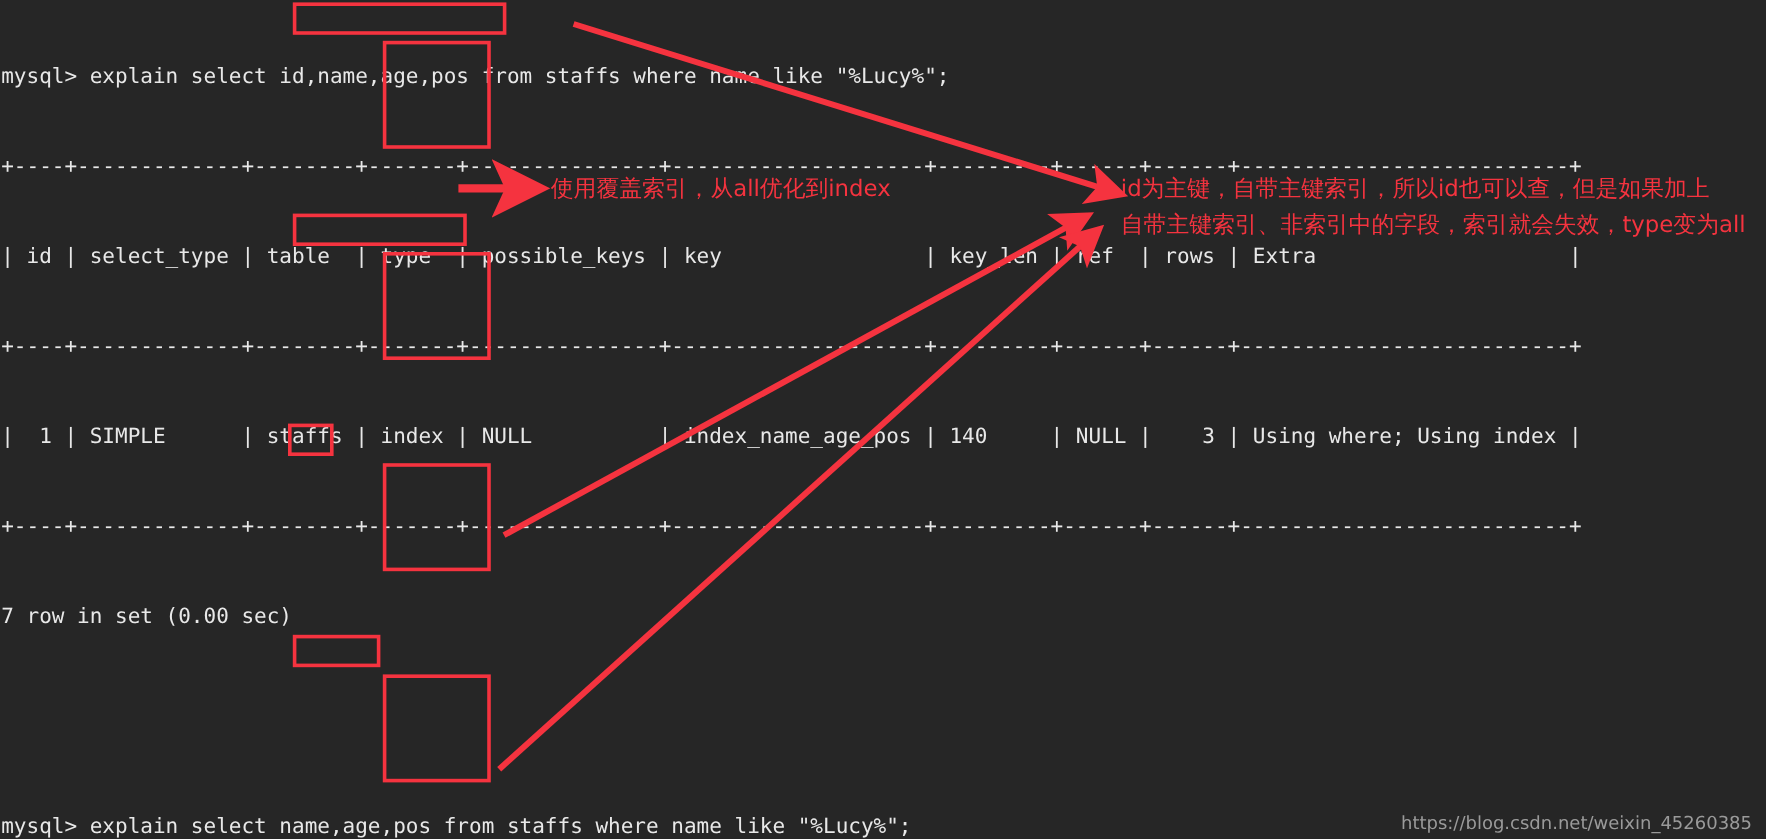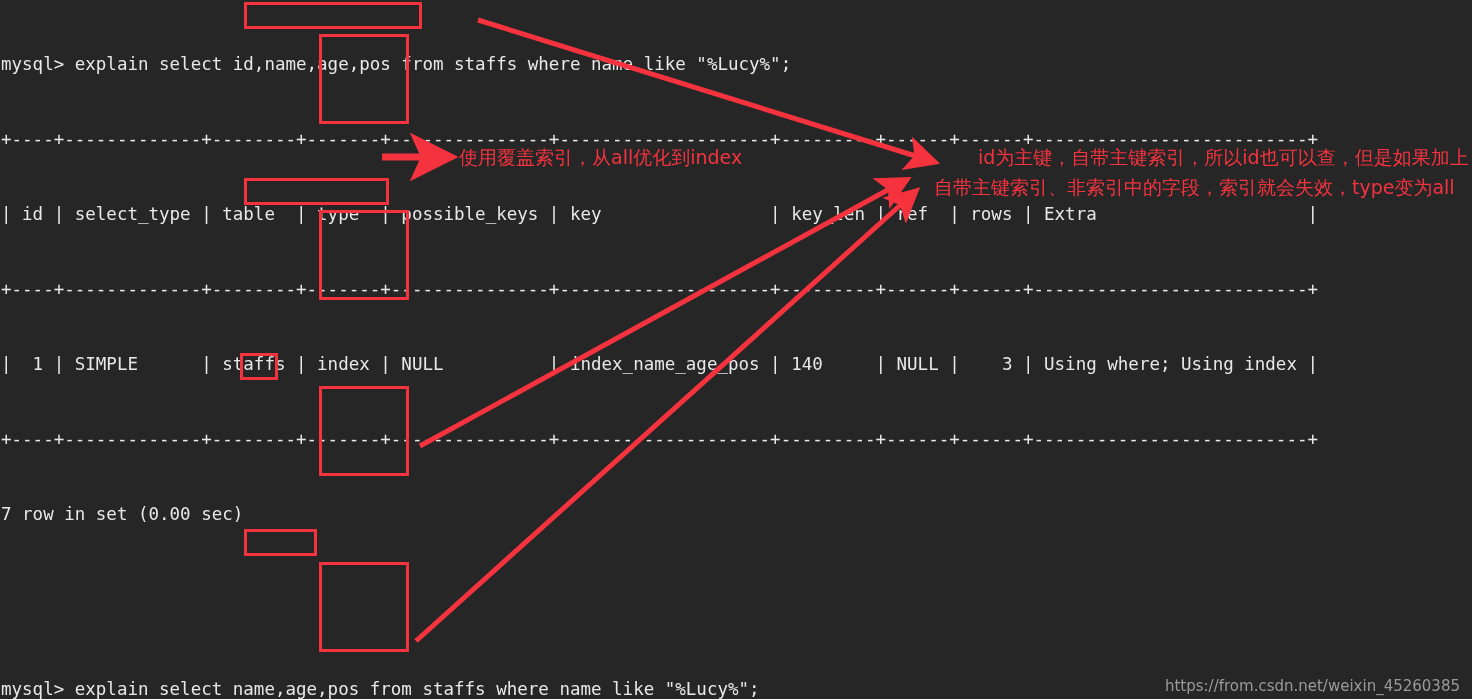--- a/index.html
+++ b/index.html
@@ -142,17 +142,17 @@
   <div class="redbox" style="left:315px; top:210px; width:90px; height:90px;"></div>
 
   <div class="redbox" style="left:236px; top:353px; width:38px; height:27px;"></div>
   <div class="redbox" style="left:315px; top:386px; width:90px; height:90px;"></div>
 
   <div class="redbox" style="left:240px; top:529px; width:73px; height:27px;"></div>
   <div class="redbox" style="left:315px; top:562px; width:90px; height:90px;"></div>
 
   <div class="cn-note" style="left:455px; top:143px;">使用覆盖索引，从all优化到index</div>
 
-  <div class="cn-note" style="left:930px; top:143px;margin-left:44px;">id为主键，自带主键索引，所以id也可以查，但是如果加上</div>
+  <div class="cn-note" style="left:930px; top:143px;">id为主键，自带主键索引，所以id也可以查，但是如果加上</div>
   <div class="cn-note" style="left:930px; top:173px;">自带主键索引、非索引中的字段，索引就会失效，type变为all</div>
 </div>
 
-<div class="watermark">https://from.csdn.net/weixin_45260385</div>
+<div class="watermark">https://blog.csdn.net/weixin_45260385</div>
 
 </body></html>

